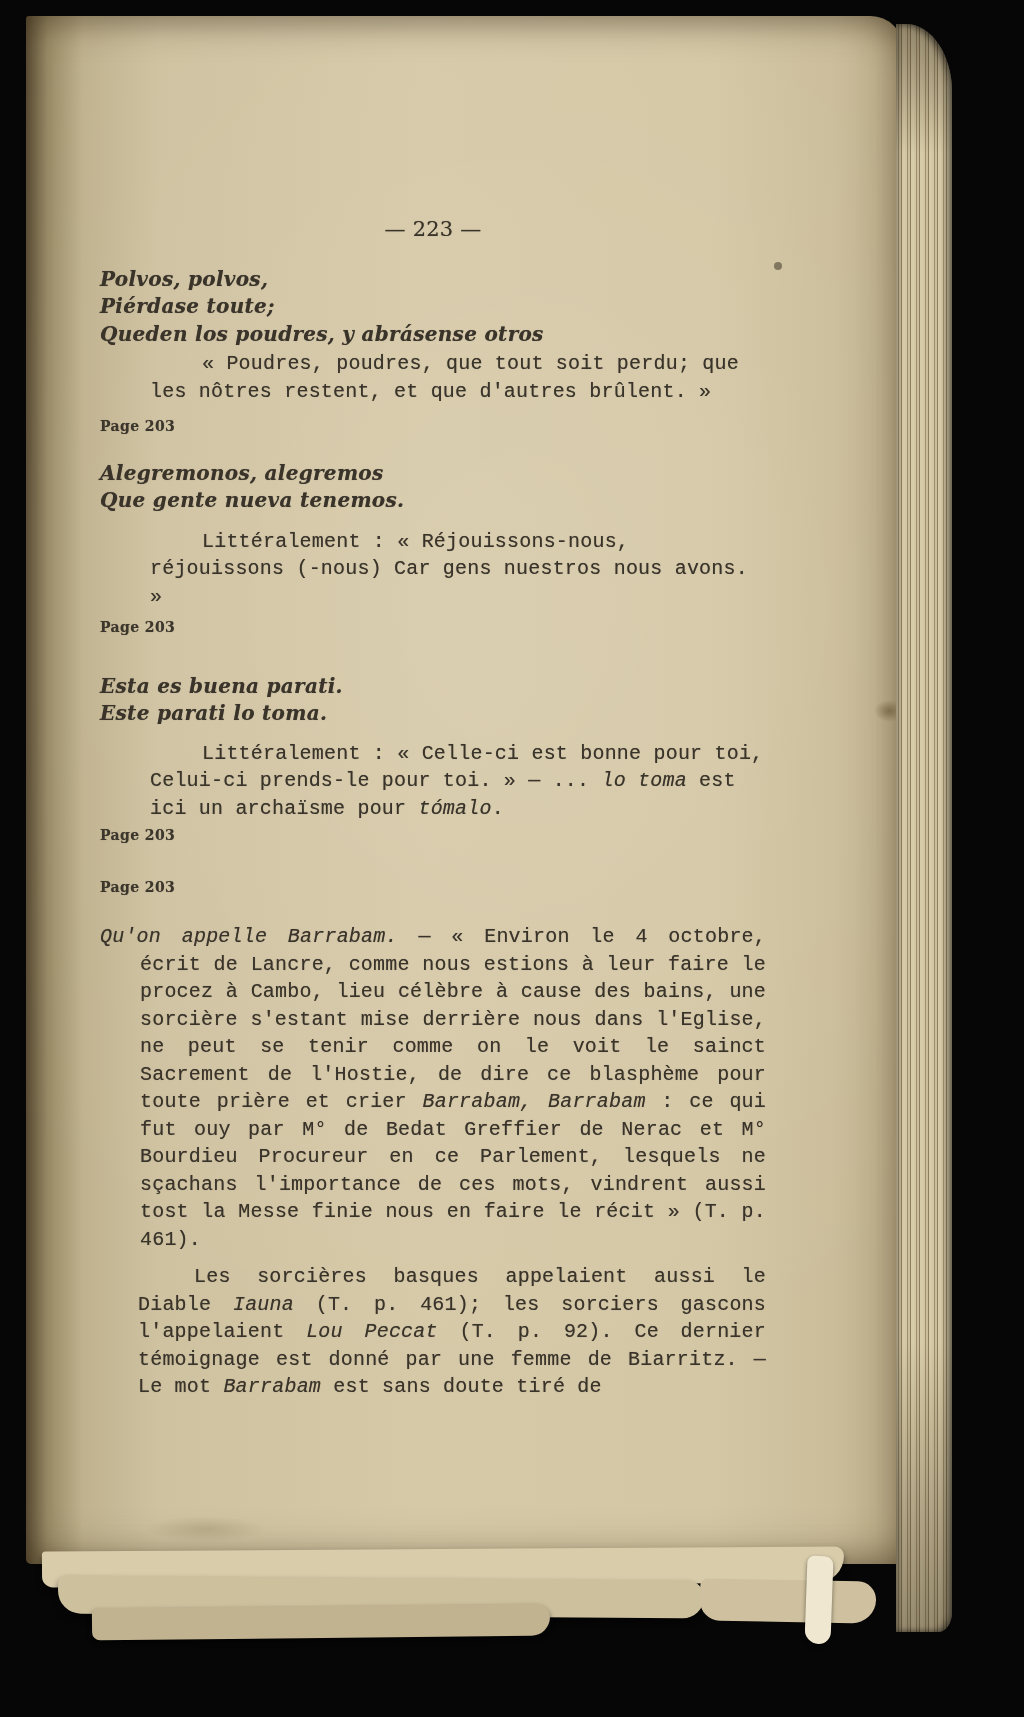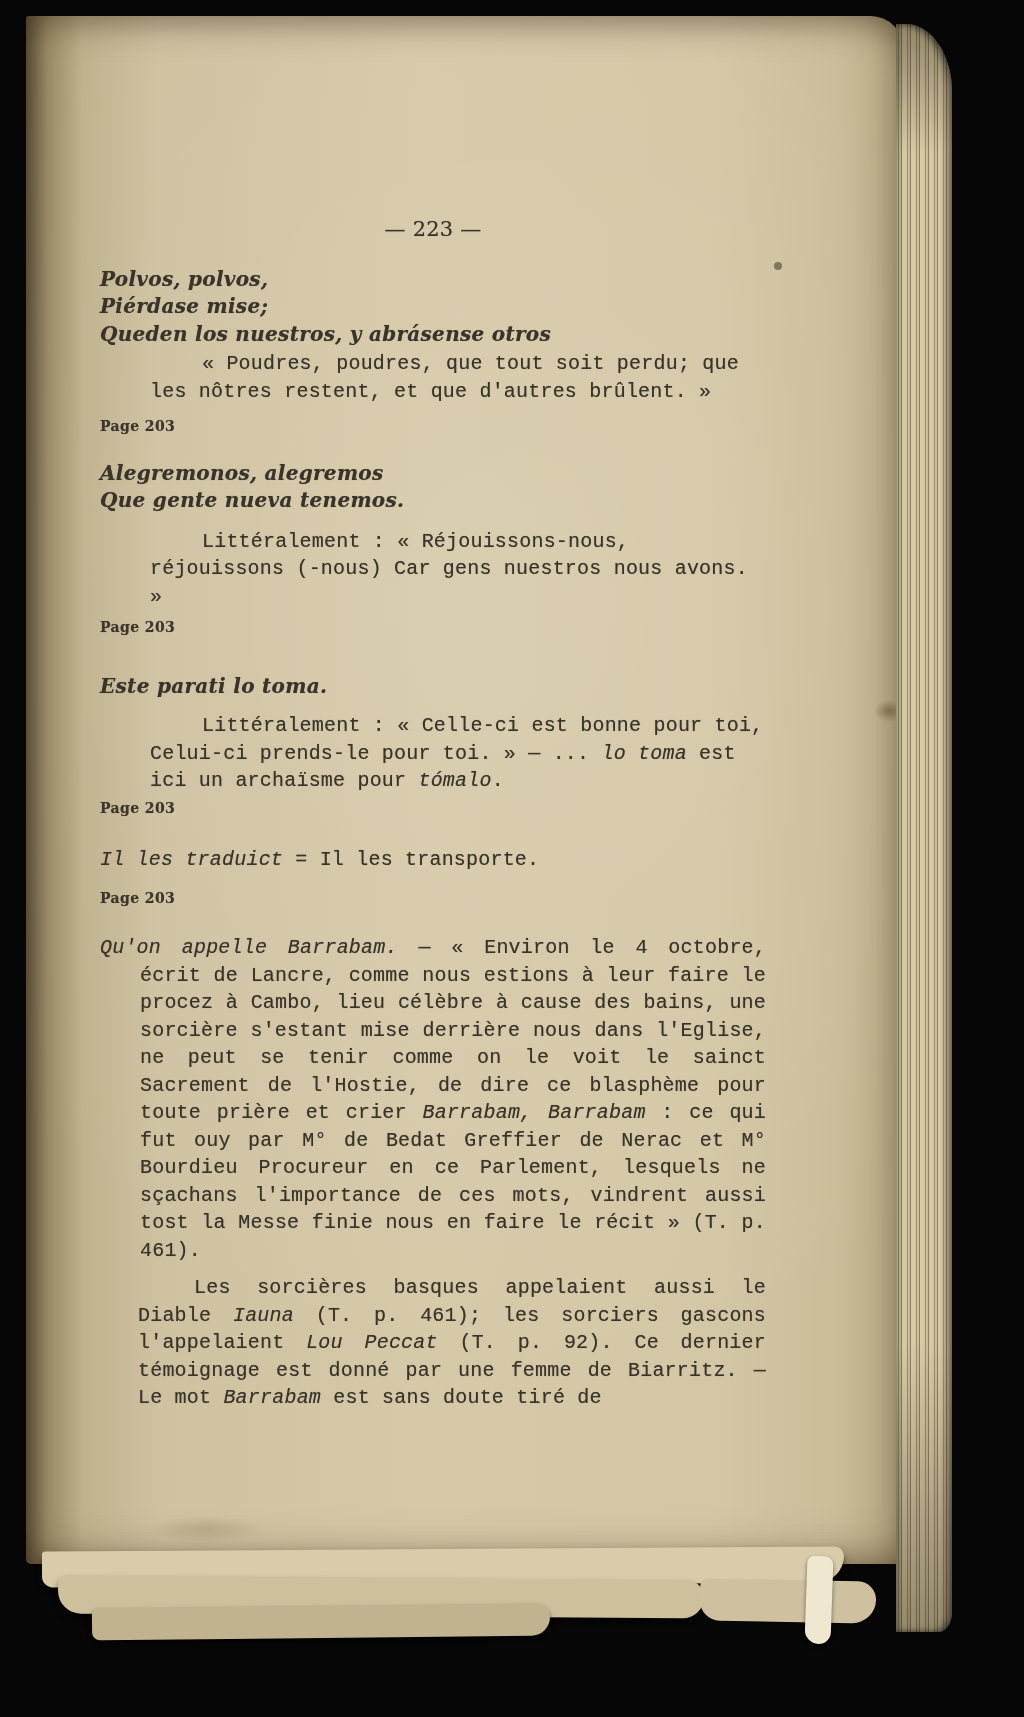--- a/index.html
+++ b/index.html
@@ -98,46 +98,46 @@
 
 <div class="scene">
 
   <div class="page">
     <div class="content">
 
       <div class="pagenum mb22">— 223 —</div>
 
       <div class="verse mb2">
         <div>Polvos, polvos,</div>
-        <div>Piérdase mise;</div>
-        <div>Queden los nuestros, y abrásense otros</div>
+        <div>Piérdase toute;</div>
+        <div>Queden los poudres, y abrásense otros</div>
       </div>
 
       <p class="quote mb8">« Poudres, poudres, que tout soit perdu; que les nôtres restent, et que d'autres brûlent. »</p>
 
       <div class="pageref mb19">Page 203</div>
 
       <div class="verse mb13">
         <div>Alegremonos, alegremos</div>
         <div>Que gente nueva tenemos.</div>
       </div>
 
       <p class="quote mb4">Littéralement : « Réjouissons-nous, réjouissons (-nous) Car gens nuestros nous avons. »</p>
 
       <div class="pageref mb31">Page 203</div>
 
       <div class="verse mb12">
+        <div>Esta es buena parati.</div>
         <div>Este parati lo toma.</div>
       </div>
 
       <p class="quote"><span>Littéralement : « Celle-ci est bonne pour toi, Celui-ci prends-le pour toi. » — ... </span><span class="it">lo toma</span><span> est ici un archaïsme pour </span><span class="it">tómalo</span><span>.</span></p>
 
       <div class="pageref mb24">Page 203</div>
 
-      <p class="plain mb11"><span class="it">Il les traduict</span><span> = Il les transporte.</span></p>
 
       <div class="pageref mb22">Page 203</div>
 
       <p class="hang mb10"><span class="it">Qu'on appelle Barrabam.</span><span> — « Environ le 4 octobre, écrit de Lancre, comme nous estions à leur faire le procez à Cambo, lieu célèbre à cause des bains, une sorcière s'estant mise derrière nous dans l'Eglise, ne peut se tenir comme on le voit le sainct Sacrement de l'Hostie, de dire ce blasphème pour toute prière et crier </span><span class="it">Barrabam, Barrabam</span><span> : ce qui fut ouy par M° de Bedat Greffier de Nerac et M° Bourdieu Procureur en ce Parlement, lesquels ne sçachans l'importance de ces mots, vindrent aussi tost la Messe finie nous en faire le récit » (T. p. 461).</span></p>
 
       <p class="para2"><span>Les sorcières basques appelaient aussi le Diable </span><span class="it">Iauna</span><span> (T. p. 461); les sorciers gascons l'appelaient </span><span class="it">Lou Peccat</span><span> (T. p. 92). Ce dernier témoignage est donné par une femme de Biarritz. — Le mot </span><span class="it">Barrabam</span><span> est sans doute tiré de</span></p>
 
     </div>
 
     <div class="stain s1"></div>

